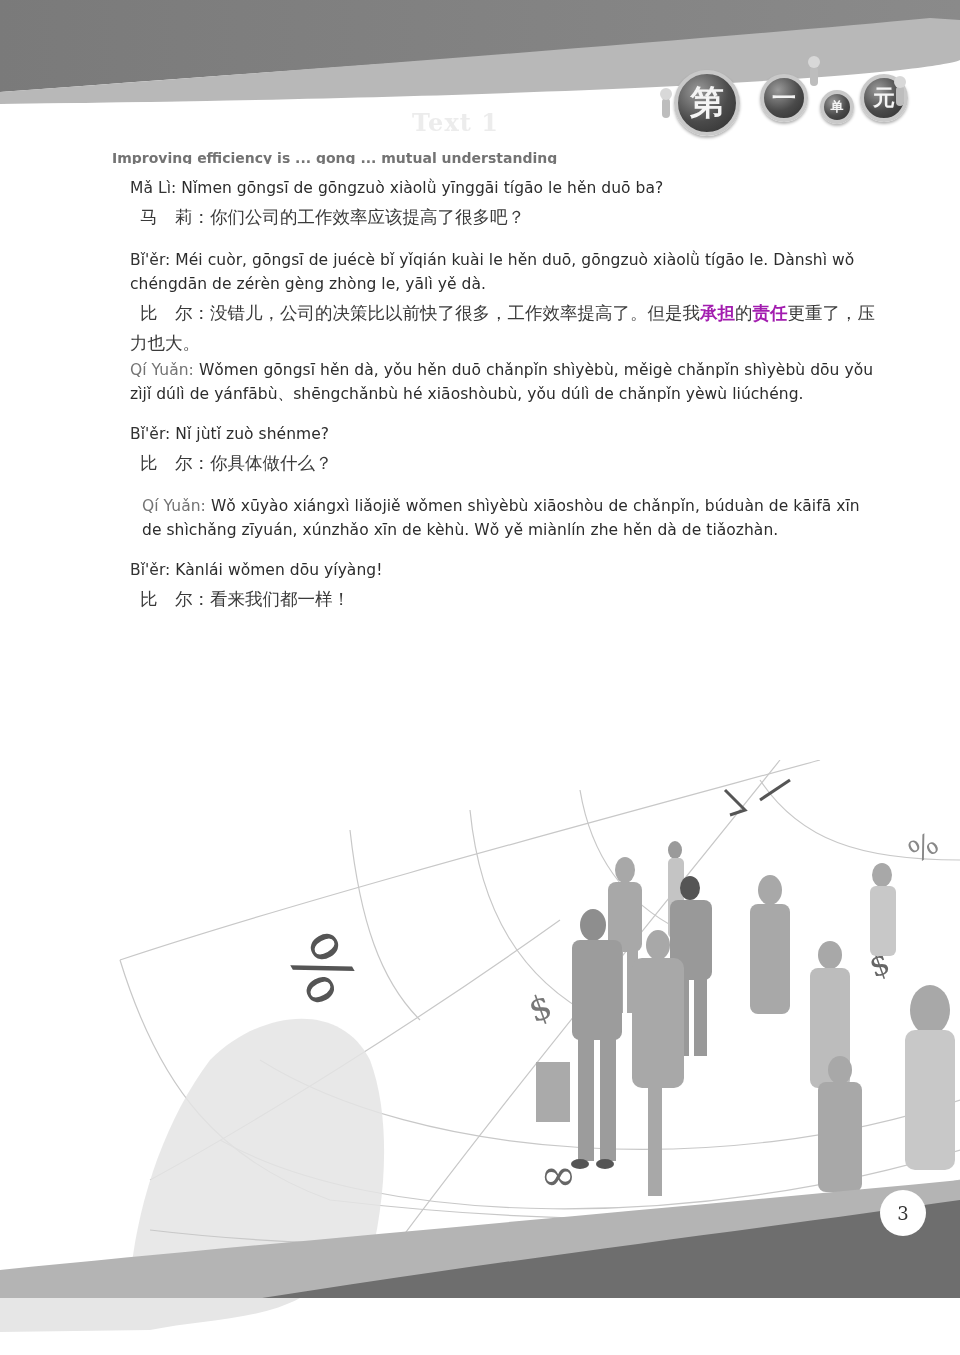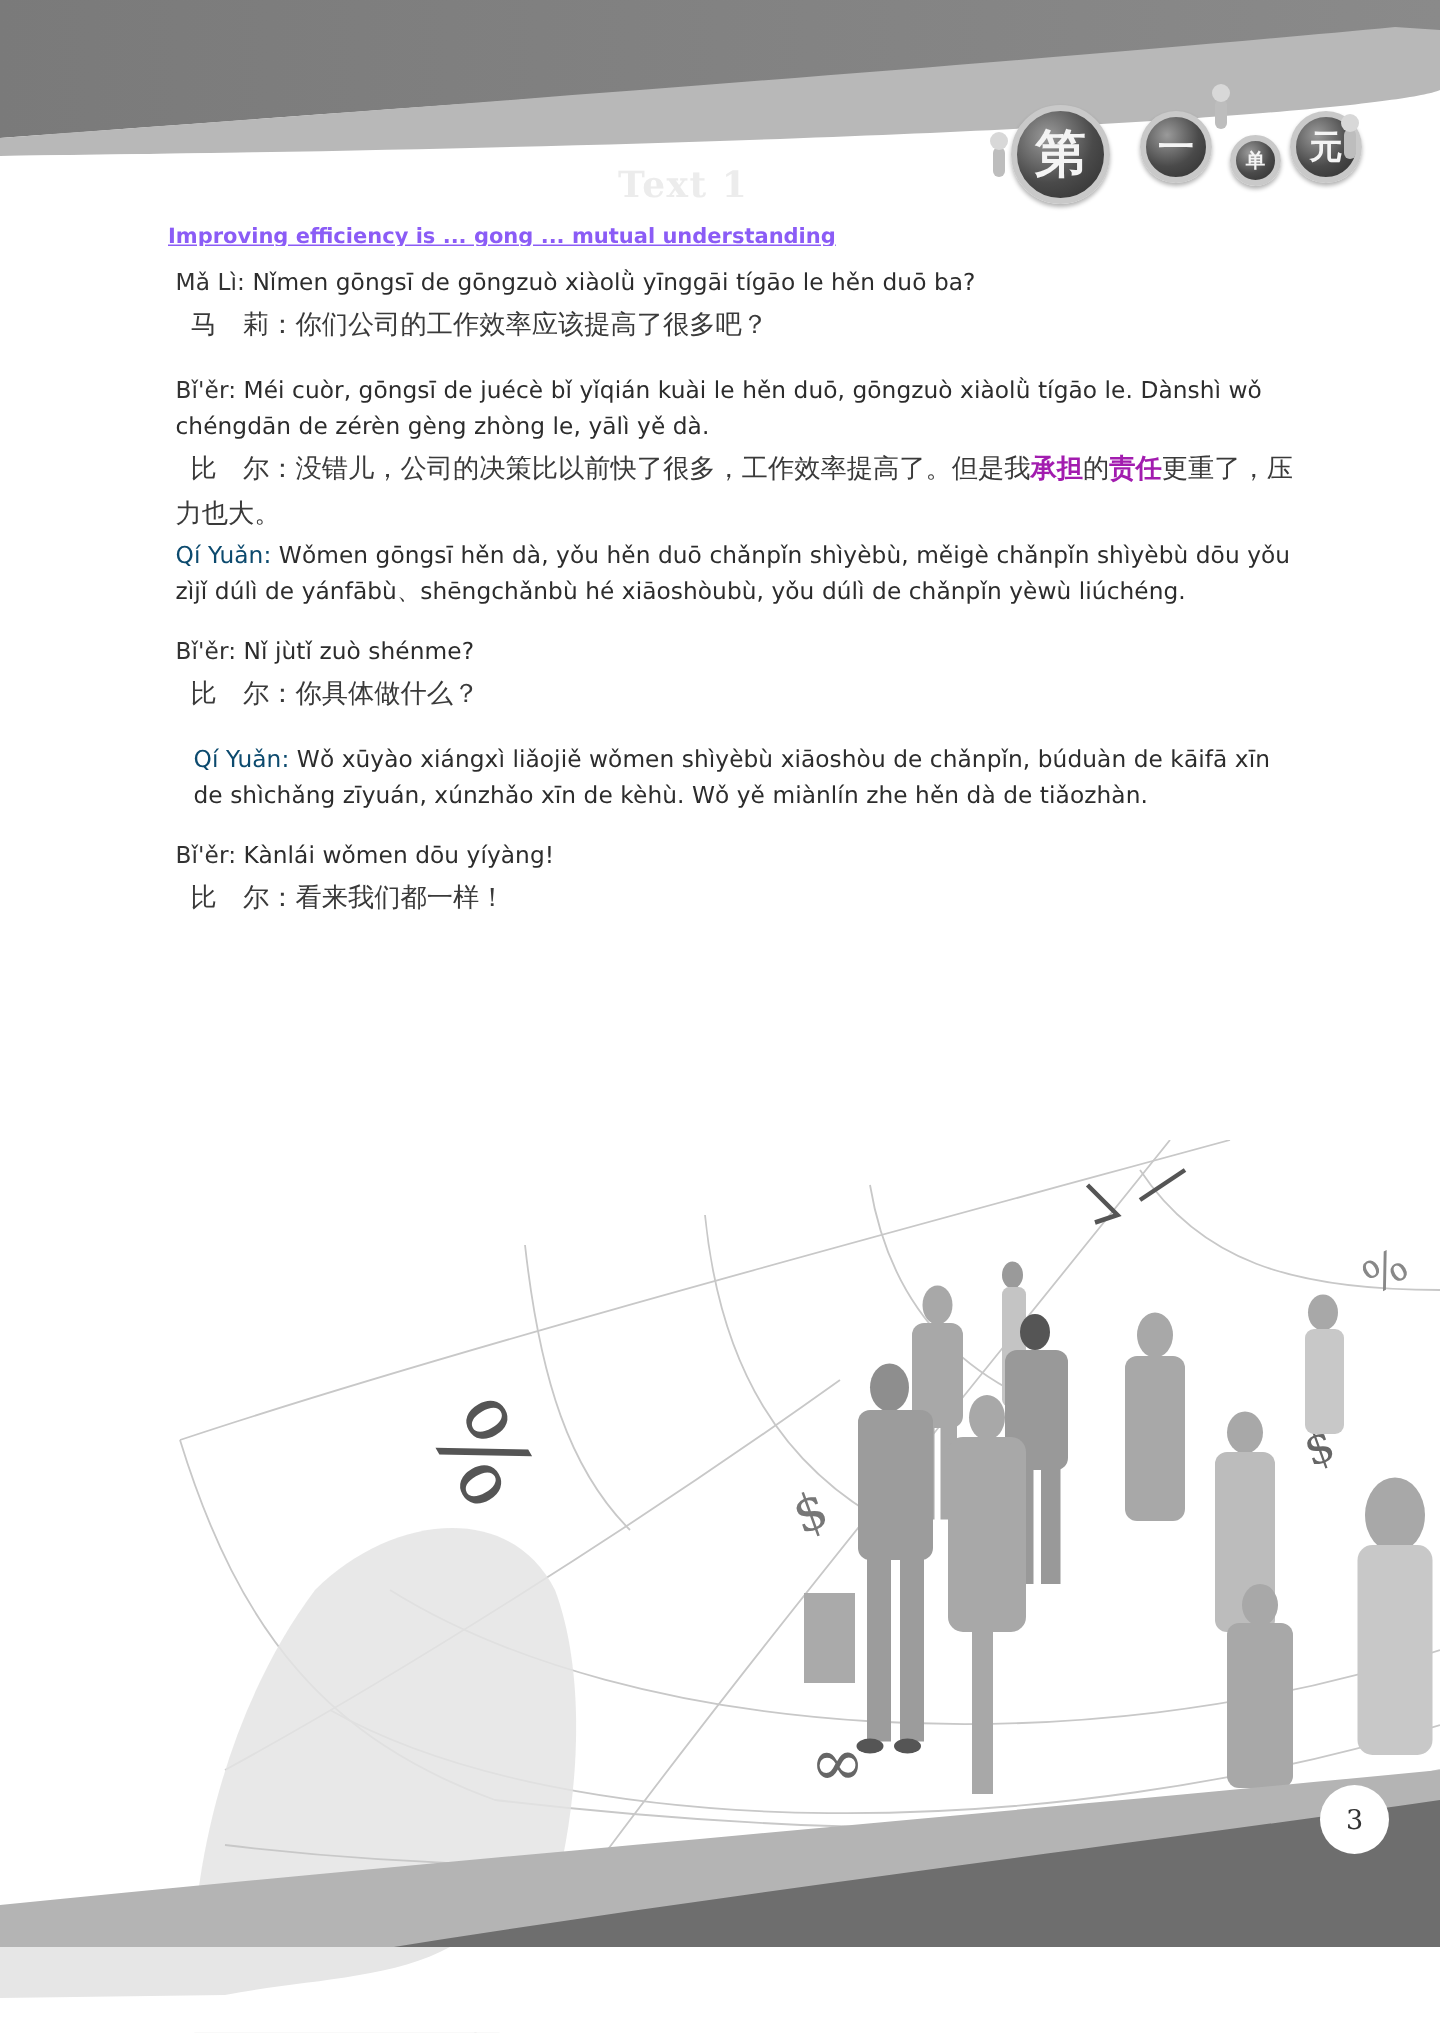--- a/index.html
+++ b/index.html
@@ -29,33 +29,33 @@
   .ball.b3 { left:160px; top:28px; width:26px; height:26px; font-size:13px; }
   .ball.b4 { left:200px; top:12px; width:40px; height:40px; font-size:22px; }
   .figure { position:absolute; width:8px; height:20px; background:#bdbdbd; border-radius:4px; }
   .figure::before { content:""; position:absolute; left:-2px; top:-10px; width:12px; height:12px; border-radius:50%; background:#d8d8d8; }
 
   .ghost-title {
     position:absolute; left:412px; top:108px; font-size:24px; font-weight:bold; color:#ececec;
     font-family:"DejaVu Serif", serif; letter-spacing:1px;
   }
   .ghost-line {
-    position:absolute; left:112px; top:150px; width:760px; height:14px; color:#8b5cf6;
-    font-size:14px; font-weight:bold; white-space:nowrap; overflow:hidden;text-decoration:underline;
+    position:absolute; left:112px; top:150px; width:760px; height:14px; color:#737373;
+    font-size:14px; font-weight:bold; white-space:nowrap; overflow:hidden;
   }
 
   
-  .dialogue { position:absolute; left:117px; top:176px; width:745px; }
+  .dialogue { position:absolute; left:130px; top:176px; width:745px; }
   .turn { margin-bottom:16px; }
   .pinyin {
     font-family:"DejaVu Sans", sans-serif; font-size:15.5px; color:#2c2c2c;
     line-height:24px; letter-spacing:0.05px;
   }
   .pinyin .spk { color:#333; }
-  .pinyin .spk.grey { color:#0c4a6e; }
+  .pinyin .spk.grey { color:#737373; }
   .hanzi {
     font-family:"DejaVu Serif", serif; font-size:17.5px; color:#3a3a3a;
     line-height:30px; margin-top:2px;
   }
   .hanzi .spk { display:inline-block; width:80px; letter-spacing:0;text-align:right; }
   .hanzi b { font-weight:bold; color:#a21caf; }
 
   
   .illus { position:absolute; left:0; top:760px; width:960px; height:470px; }
   .page-number {

